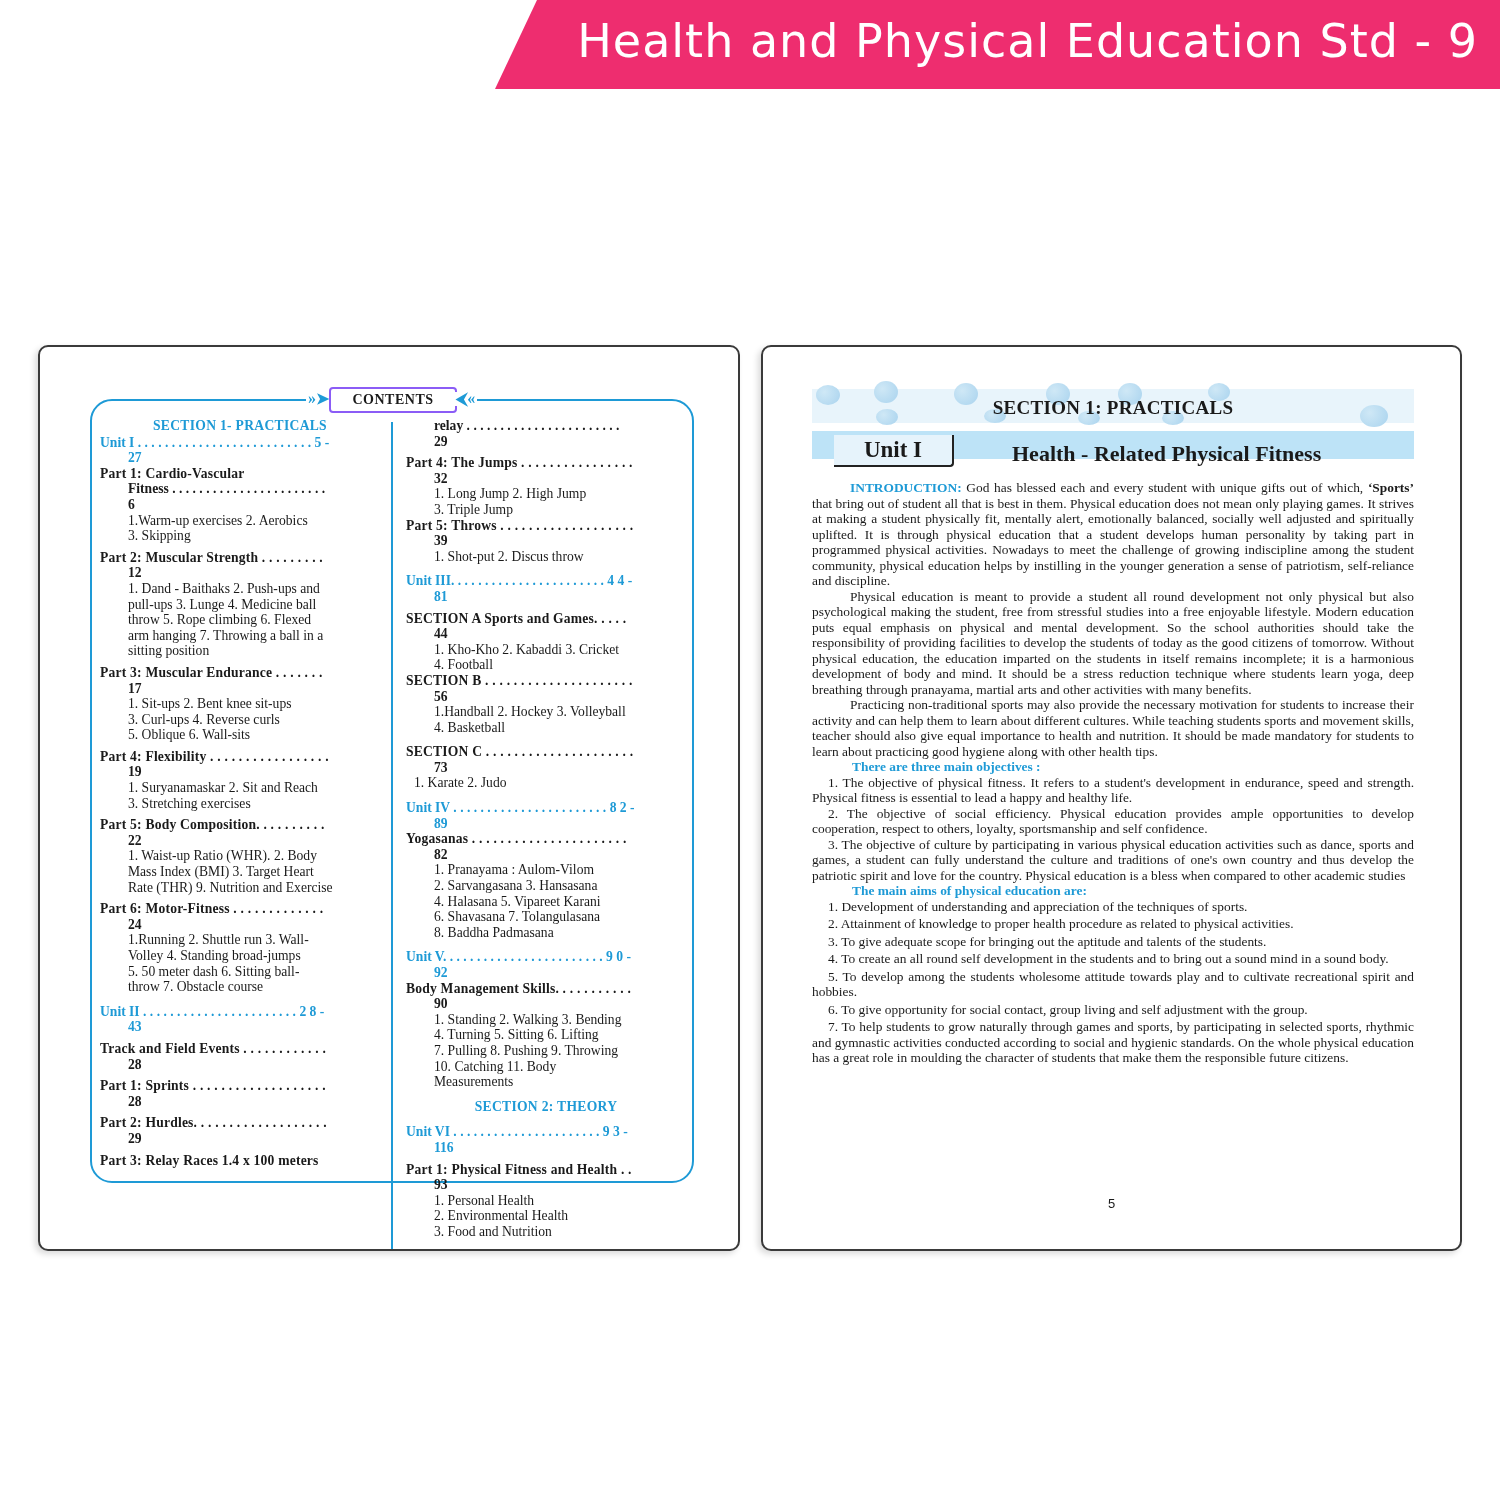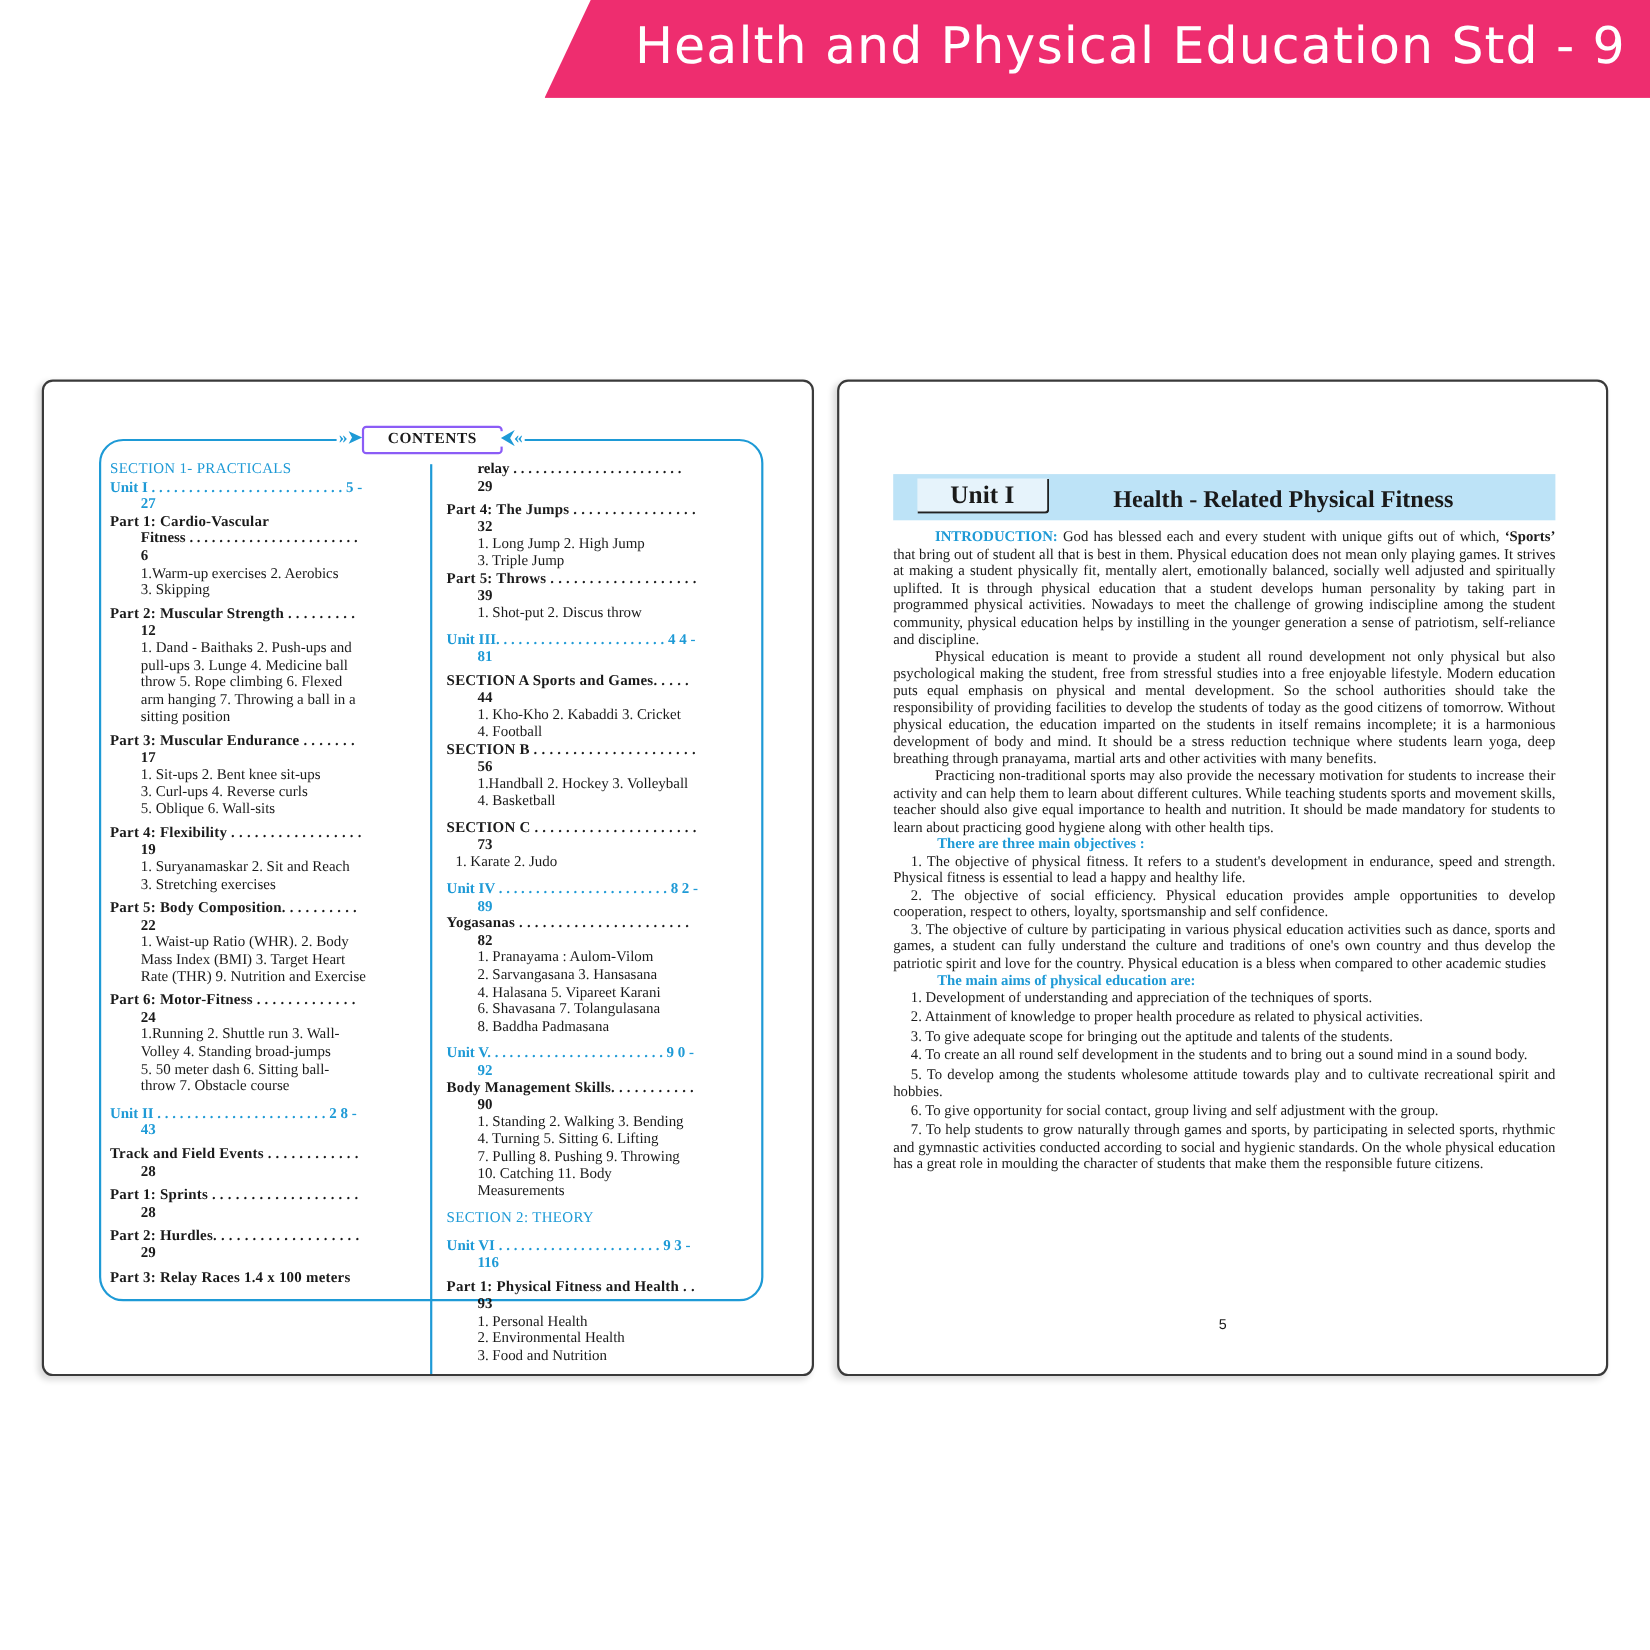--- a/index.html
+++ b/index.html
@@ -18,35 +18,35 @@
   .contents-box { position:absolute; left:50px; top:52px; width:600px; height:780px; border:2px solid #1e9ad6; border-radius:22px; }
   .contents-tab { position:absolute; left:289px; top:40px; width:124px; height:22px; background:#fff; border:2px solid #8b5cf6; border-radius:4px; text-align:center; font-weight:bold; font-size:14px; line-height:22px; letter-spacing:0.5px; }
   .arrow-l, .arrow-r { position:absolute; top:45px; color:#1e9ad6; font-size:16px; font-weight:bold; line-height:14px; background:#fff; padding:0 2px; }
   .arrow-l { left:266px; }
   .arrow-r { left:414px; }
   .col-divider { position:absolute; left:351px; top:75px; width:2px; height:830px; background:#1e9ad6; }
 
   .toc-col { position:absolute; top:71px; font-size:13.6px; line-height:15.6px; }
   .toc-col.left { left:60px; width:280px; }
   .toc-col.right { left:366px; width:280px; }
-  .toc-section { color:#1e9ad6; font-weight:normal; text-align:left; letter-spacing:0.3px; margin-bottom:1px; }
+  .toc-section { color:#1e9ad6; font-weight:bold; text-align:center; letter-spacing:0.3px; margin-bottom:1px; }
   .toc-unit { color:#1e9ad6; font-weight:bold; }
   .toc-unit-page { color:#1e9ad6; font-weight:bold; padding-left:28px; }
   .toc-part { font-weight:bold; letter-spacing:0.2px; }
   .toc-part-sub { font-weight:bold; padding-left:28px; }
   .toc-page { font-weight:bold; padding-left:28px; }
   .toc-items { padding-left:28px; }
   .gap { height:6px; }
   .gap-l { height:9px; }
 
   
   .sec-bar { position:absolute; left:49px; top:42px; width:602px; height:34px; background:#e8f4fb; }
   .bubble { position:absolute; border-radius:50%; background:radial-gradient(circle at 35% 35%, #cfe8f6, #a9d3ee); }
   .sec-title { position:absolute; left:0; top:8px; width:100%; text-align:center; font-weight:bold; font-size:19px; letter-spacing:0.3px; }
-  .unit-bar { position:absolute; left:49px; top:84px; width:602px; height:42px; background:#bde3f7; }
+  .unit-bar { position:absolute; left:49px; top:84px; width:602px; height:28px; background:#bde3f7; }
   .unit-label { position:absolute; left:22px; top:4px; width:118px; height:30px; background:#e6f3fb; border-right:2px solid #222; border-bottom:2px solid #222; border-radius:0 0 4px 0; font-weight:bold; font-size:23px; text-align:center; line-height:30px; }
   .unit-title { position:absolute; left:200px; top:10px; font-weight:bold; font-size:22px; }
 
   .body-text { position:absolute; left:49px; top:133px; width:602px; font-size:13.4px; line-height:15.5px; text-align:justify; }
   .body-text p { margin:0; }
   .indent { text-indent:38px; }
   .blue-head { color:#1e9ad6; font-weight:bold; }
   .sub-head { color:#1e9ad6; font-weight:bold; padding-left:40px; }
   .num-item { text-indent:16px; }
   .page-num { position:absolute; left:0; width:100%; top:849px; text-align:center; font-family:"Liberation Sans", sans-serif; font-size:13px; }
@@ -177,20 +177,34 @@
     <div class="gap"></div>
     <div class="toc-part">Part 1: Physical Fitness and Health . .</div>
     <div class="toc-page">93</div>
     <div class="toc-items">1. Personal Health</div>
     <div class="toc-items">2. Environmental Health</div>
     <div class="toc-items">3. Food and Nutrition</div>
   </div>
 </div>
 
 <div class="page page-right">
+  <div class="sec-bar">
+    <div class="bubble" style="left:4px;top:-4px;width:24px;height:20px;"></div>
+    <div class="bubble" style="left:62px;top:-8px;width:24px;height:22px;"></div>
+    <div class="bubble" style="left:64px;top:20px;width:22px;height:16px;"></div>
+    <div class="bubble" style="left:142px;top:-6px;width:24px;height:22px;"></div>
+    <div class="bubble" style="left:172px;top:20px;width:22px;height:14px;"></div>
+    <div class="bubble" style="left:234px;top:-6px;width:24px;height:22px;"></div>
+    <div class="bubble" style="left:266px;top:22px;width:22px;height:14px;"></div>
+    <div class="bubble" style="left:306px;top:-6px;width:24px;height:22px;"></div>
+    <div class="bubble" style="left:350px;top:22px;width:22px;height:14px;"></div>
+    <div class="bubble" style="left:396px;top:-6px;width:22px;height:18px;"></div>
+    <div class="bubble" style="left:548px;top:16px;width:28px;height:22px;"></div>
+    <div class="sec-title">SECTION 1: PRACTICALS</div>
+  </div>
 
   <div class="unit-bar">
     <div class="unit-label">Unit I</div>
     <div class="unit-title">Health - Related Physical Fitness</div>
   </div>
 
   <div class="body-text">
     <p class="indent"><span class="blue-head">INTRODUCTION:</span><span> God has blessed each and every student with unique gifts out of which, </span><b>‘Sports’</b><span> that bring out of student all that is best in them. Physical education does not mean only playing games. It strives at making a student physically fit, mentally alert, emotionally balanced, socially well adjusted and spiritually uplifted. It is through physical education that a student develops human personality by taking part in programmed physical activities. Nowadays to meet the challenge of growing indiscipline among the student community, physical education helps by instilling in the younger generation a sense of patriotism, self-reliance and discipline.</span></p>
     <p class="indent">Physical education is meant to provide a student all round development not only physical but also psychological making the student, free from stressful studies into a free enjoyable lifestyle. Modern education puts equal emphasis on physical and mental development. So the school authorities should take the responsibility of providing facilities to develop the students of today as the good citizens of tomorrow. Without physical education, the education imparted on the students in itself remains incomplete; it is a harmonious development of body and mind. It should be a stress reduction technique where students learn yoga, deep breathing through pranayama, martial arts and other activities with many benefits.</p>
     <p class="indent">Practicing non-traditional sports may also provide the necessary motivation for students to increase their activity and can help them to learn about different cultures. While teaching students sports and movement skills, teacher should also give equal importance to health and nutrition. It should be made mandatory for students to learn about practicing good hygiene along with other health tips.</p>

